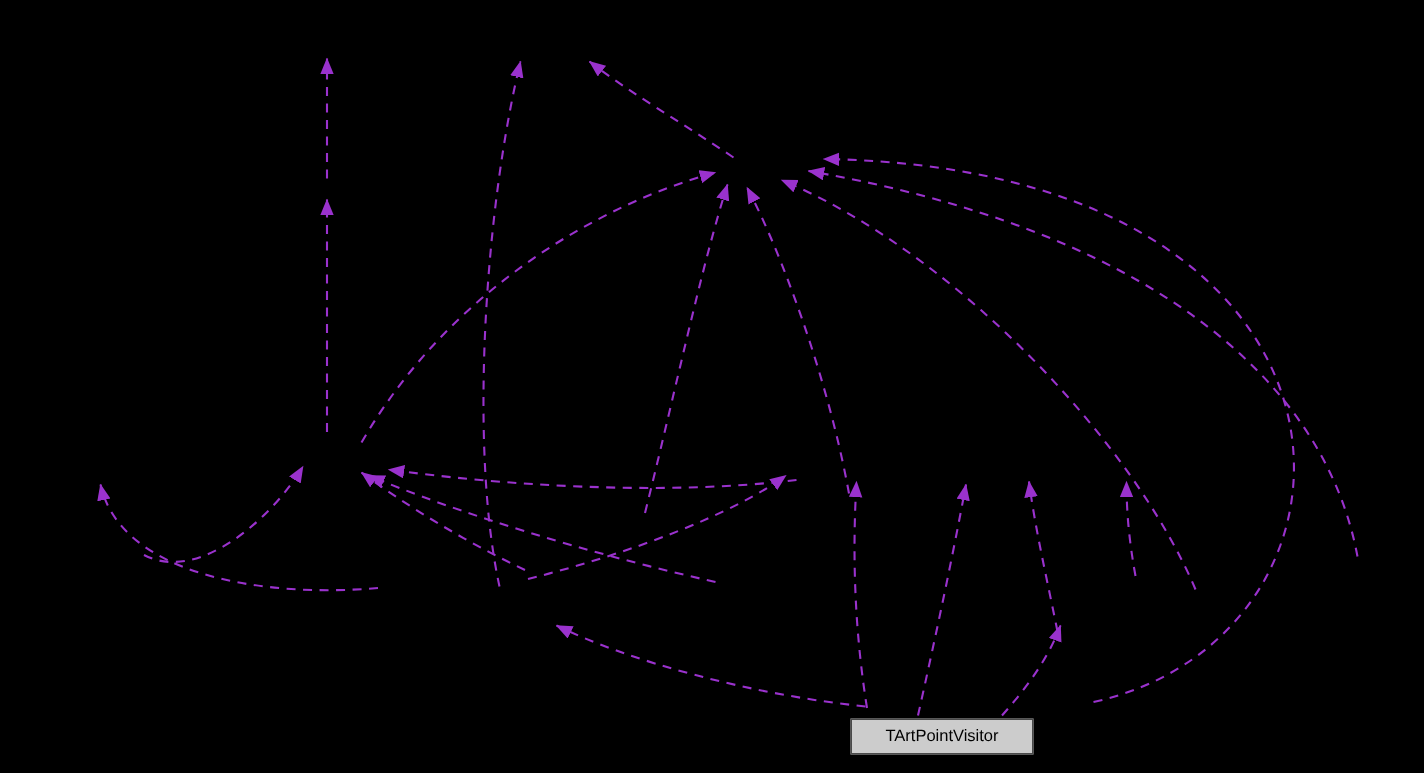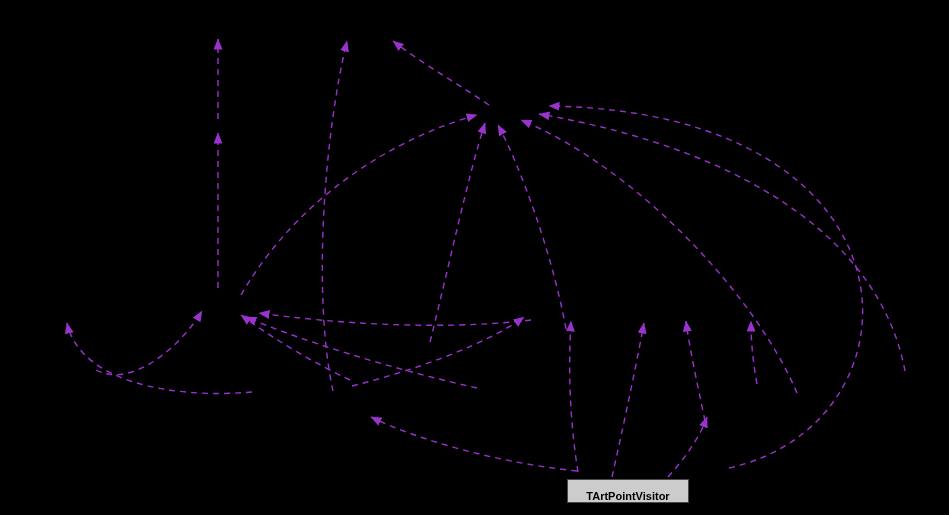--- a/index.html
+++ b/index.html
@@ -35,26 +35,25 @@
     position: absolute;
     left: 567px;
     top: 479px;
     width: 122px;
     height: 24px;
     background: var(--node-fill, #cccccc);
     border: 1px solid var(--node-border, #4a4a4a);
     color: var(--node-text, #000000);
     font-size: 11px;
     display: flex;
-    align-items: flex-end;
+    align-items: center;
     justify-content: center;
     box-sizing: border-box;
     cursor: pointer;
     white-space: nowrap;
-    font-weight: bold;
   }
 </style>
 </head>
 <body>
 
 <svg class="graph-canvas" viewBox="0 0 949 515" xmlns="http://www.w3.org/2000/svg">
   <defs>
     <marker id="arrowhead" markerWidth="12" markerHeight="10" refX="10.5" refY="4.5" orient="auto" markerUnits="userSpaceOnUse">
       <path d="M0,0 L11,4.5 L0,9 z"></path>
     </marker>

